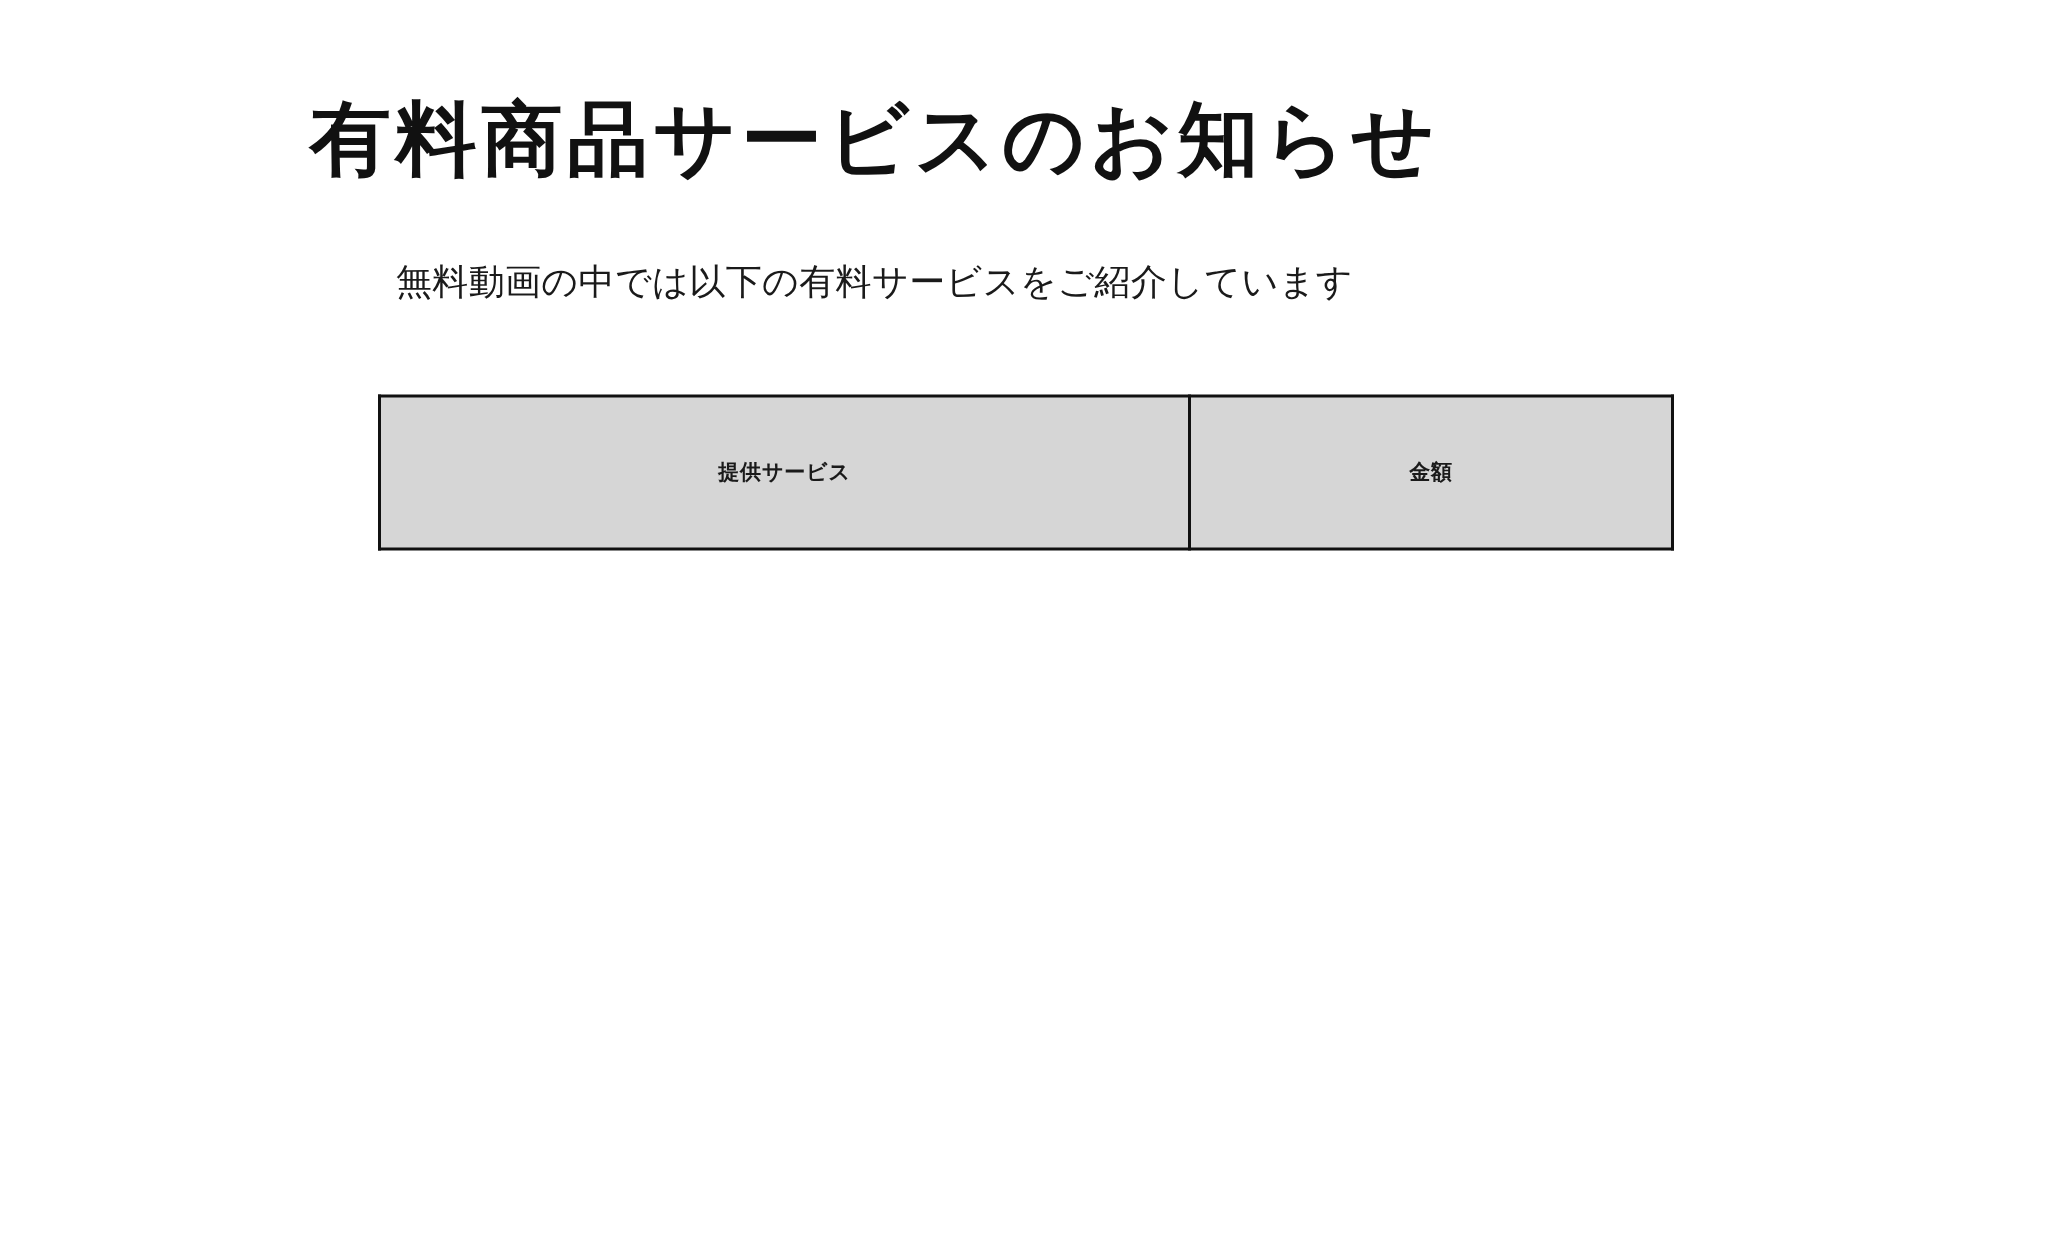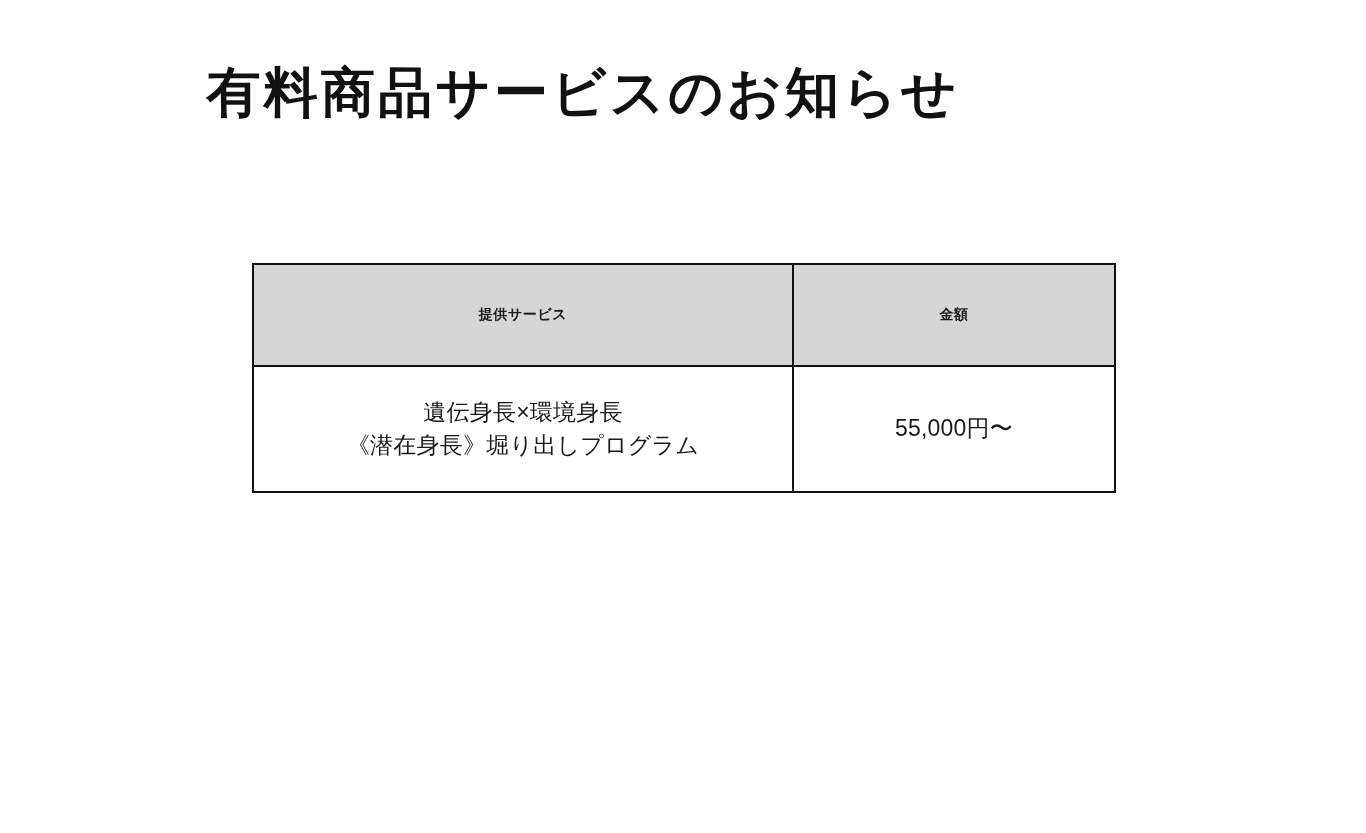--- a/index.html
+++ b/index.html
@@ -81,38 +81,32 @@
   .col-price { width: 322px; }
   .cell-line { display: block; }
 </style>
 </head>
 <body>
 
 <div class="page">
 
   <h1 class="page-title">有料商品サービスのお知らせ</h1>
 
+  <p class="subtitle">無料動画の中では以下の有料サービスをご紹介しています</p>
 
   <div class="table-wrap">
     <table class="services">
       <colgroup>
         <col class="col-service">
         <col class="col-price">
       </colgroup>
       <thead>
         <tr>
           <th>提供サービス</th>
           <th>金額</th>
         </tr>
       </thead>
       <tbody>
-        <tr>
-          <td>
-            <span class="cell-line">遺伝身長×環境身長</span>
-            <span class="cell-line">《潜在身長》堀り出しプログラム</span>
-          </td>
-          <td>55,000円〜</td>
-        </tr>
       </tbody>
     </table>
   </div>
 
 </div>
 
 </body></html>

